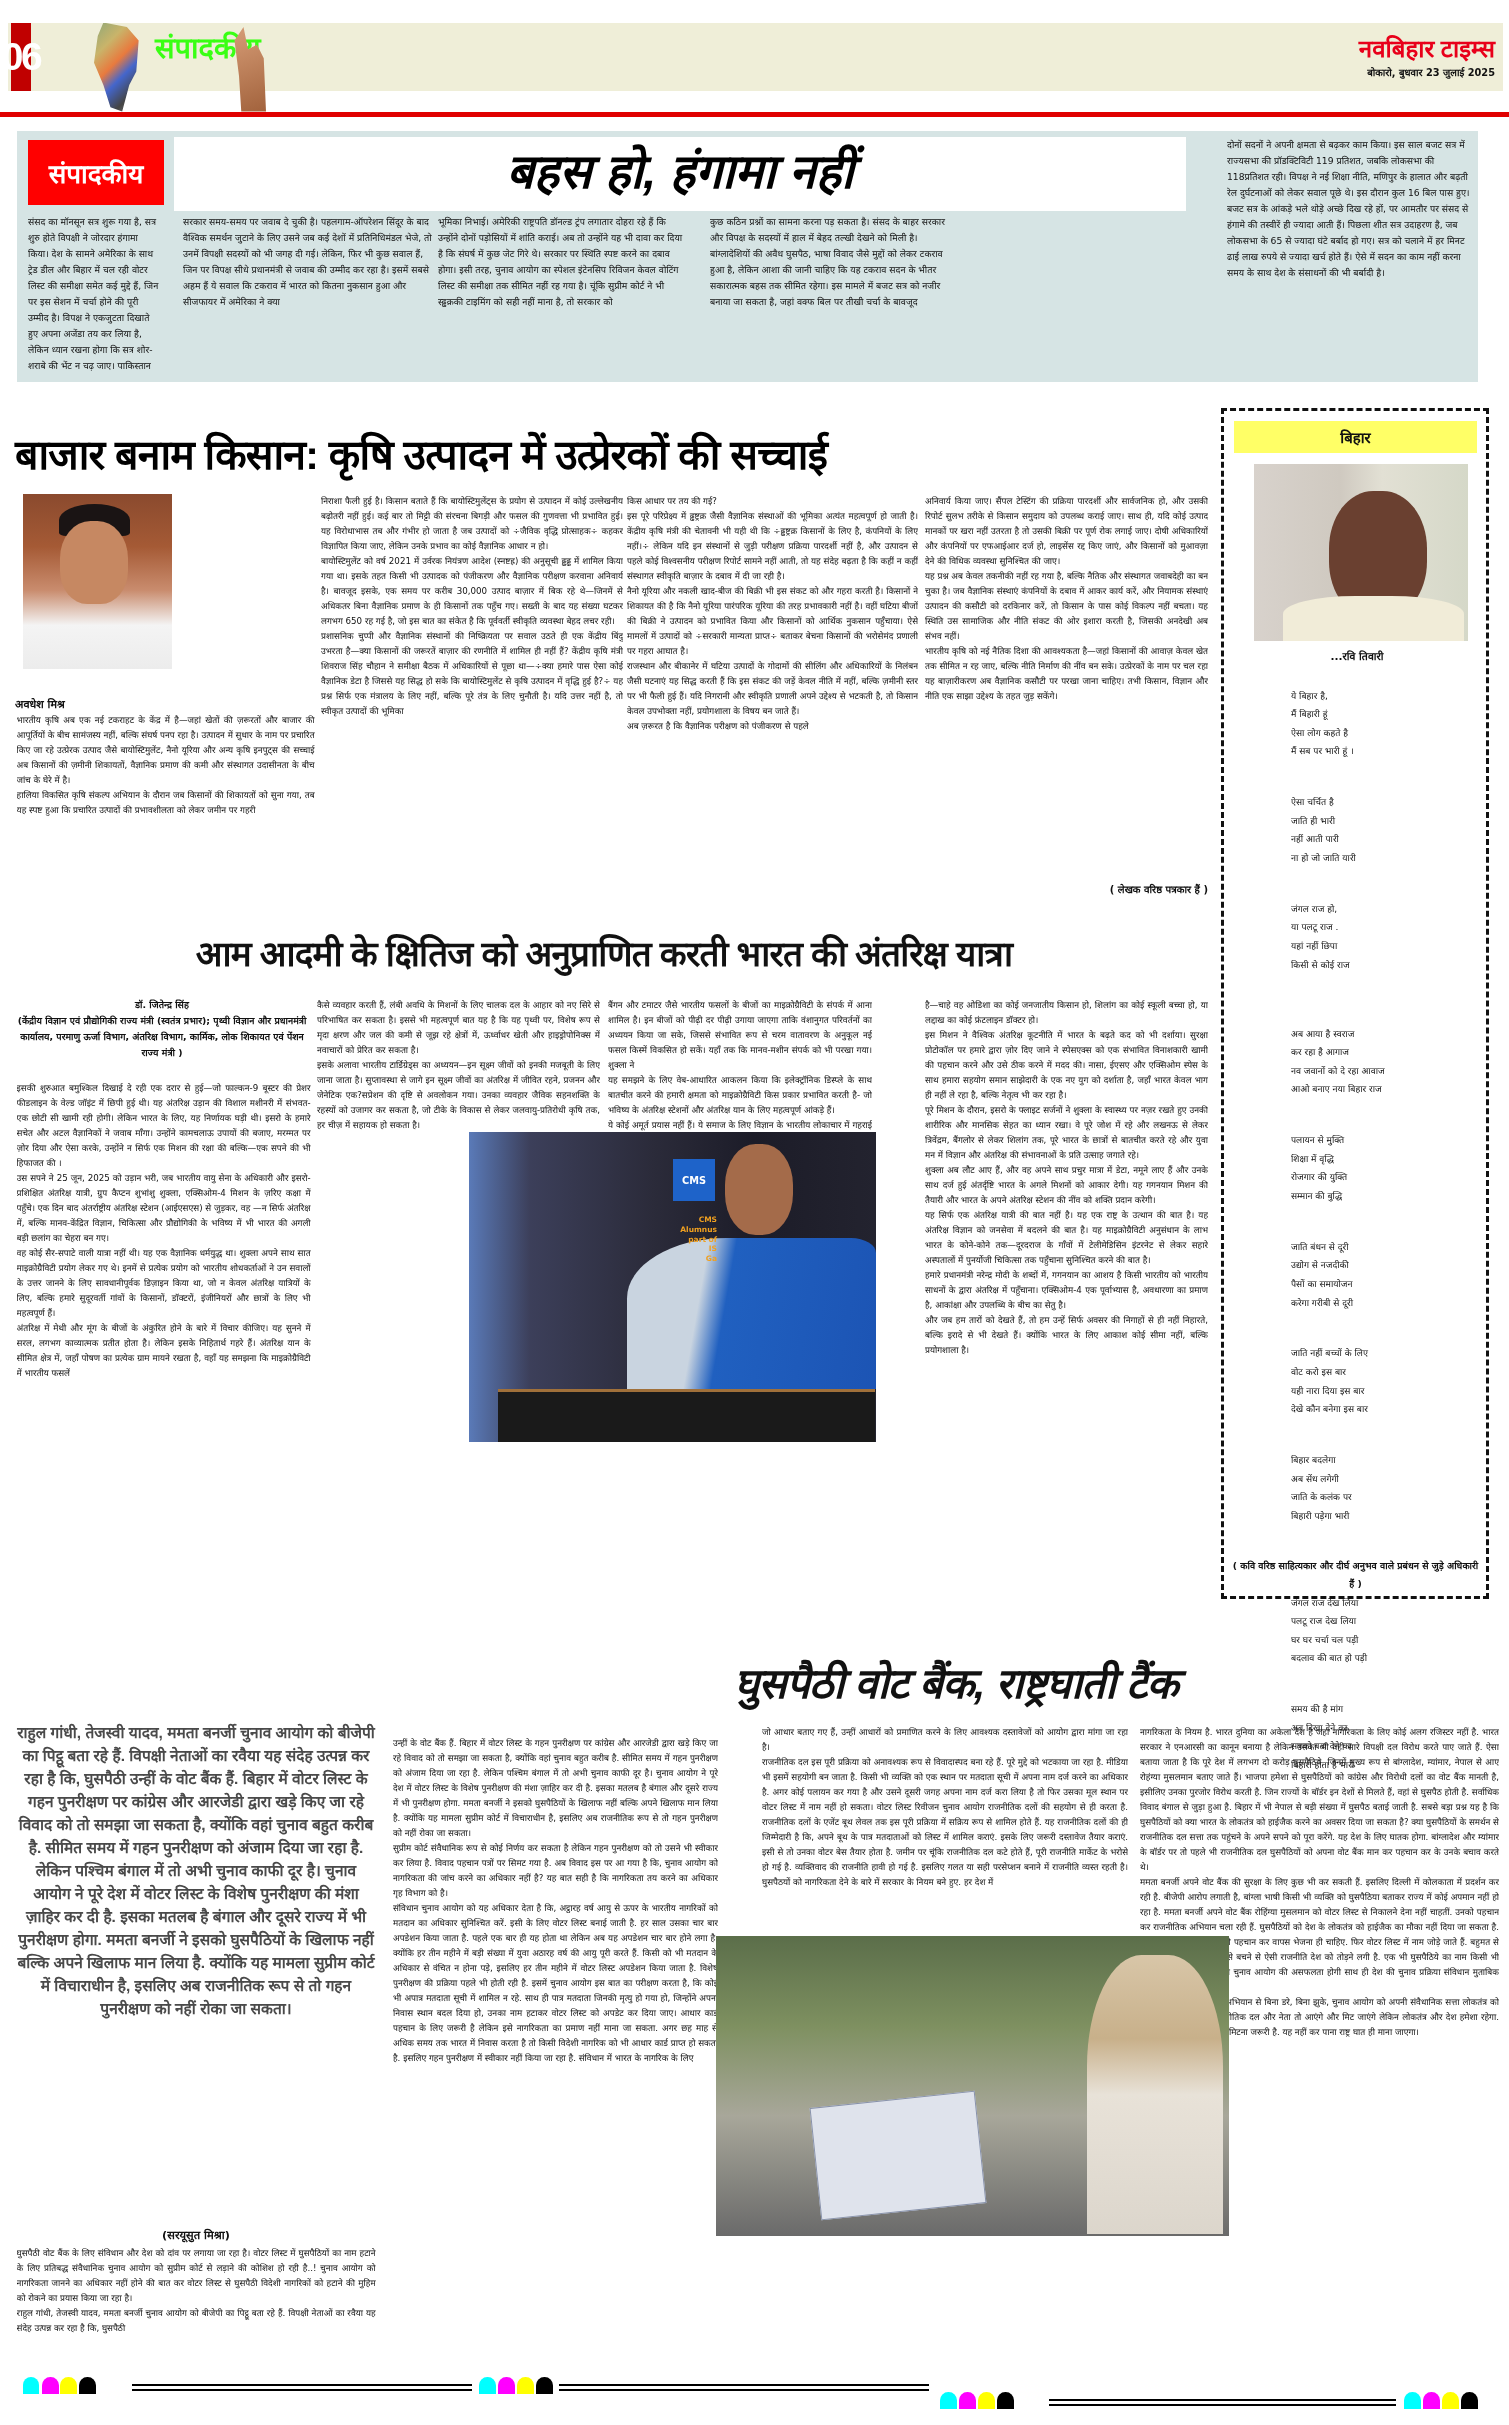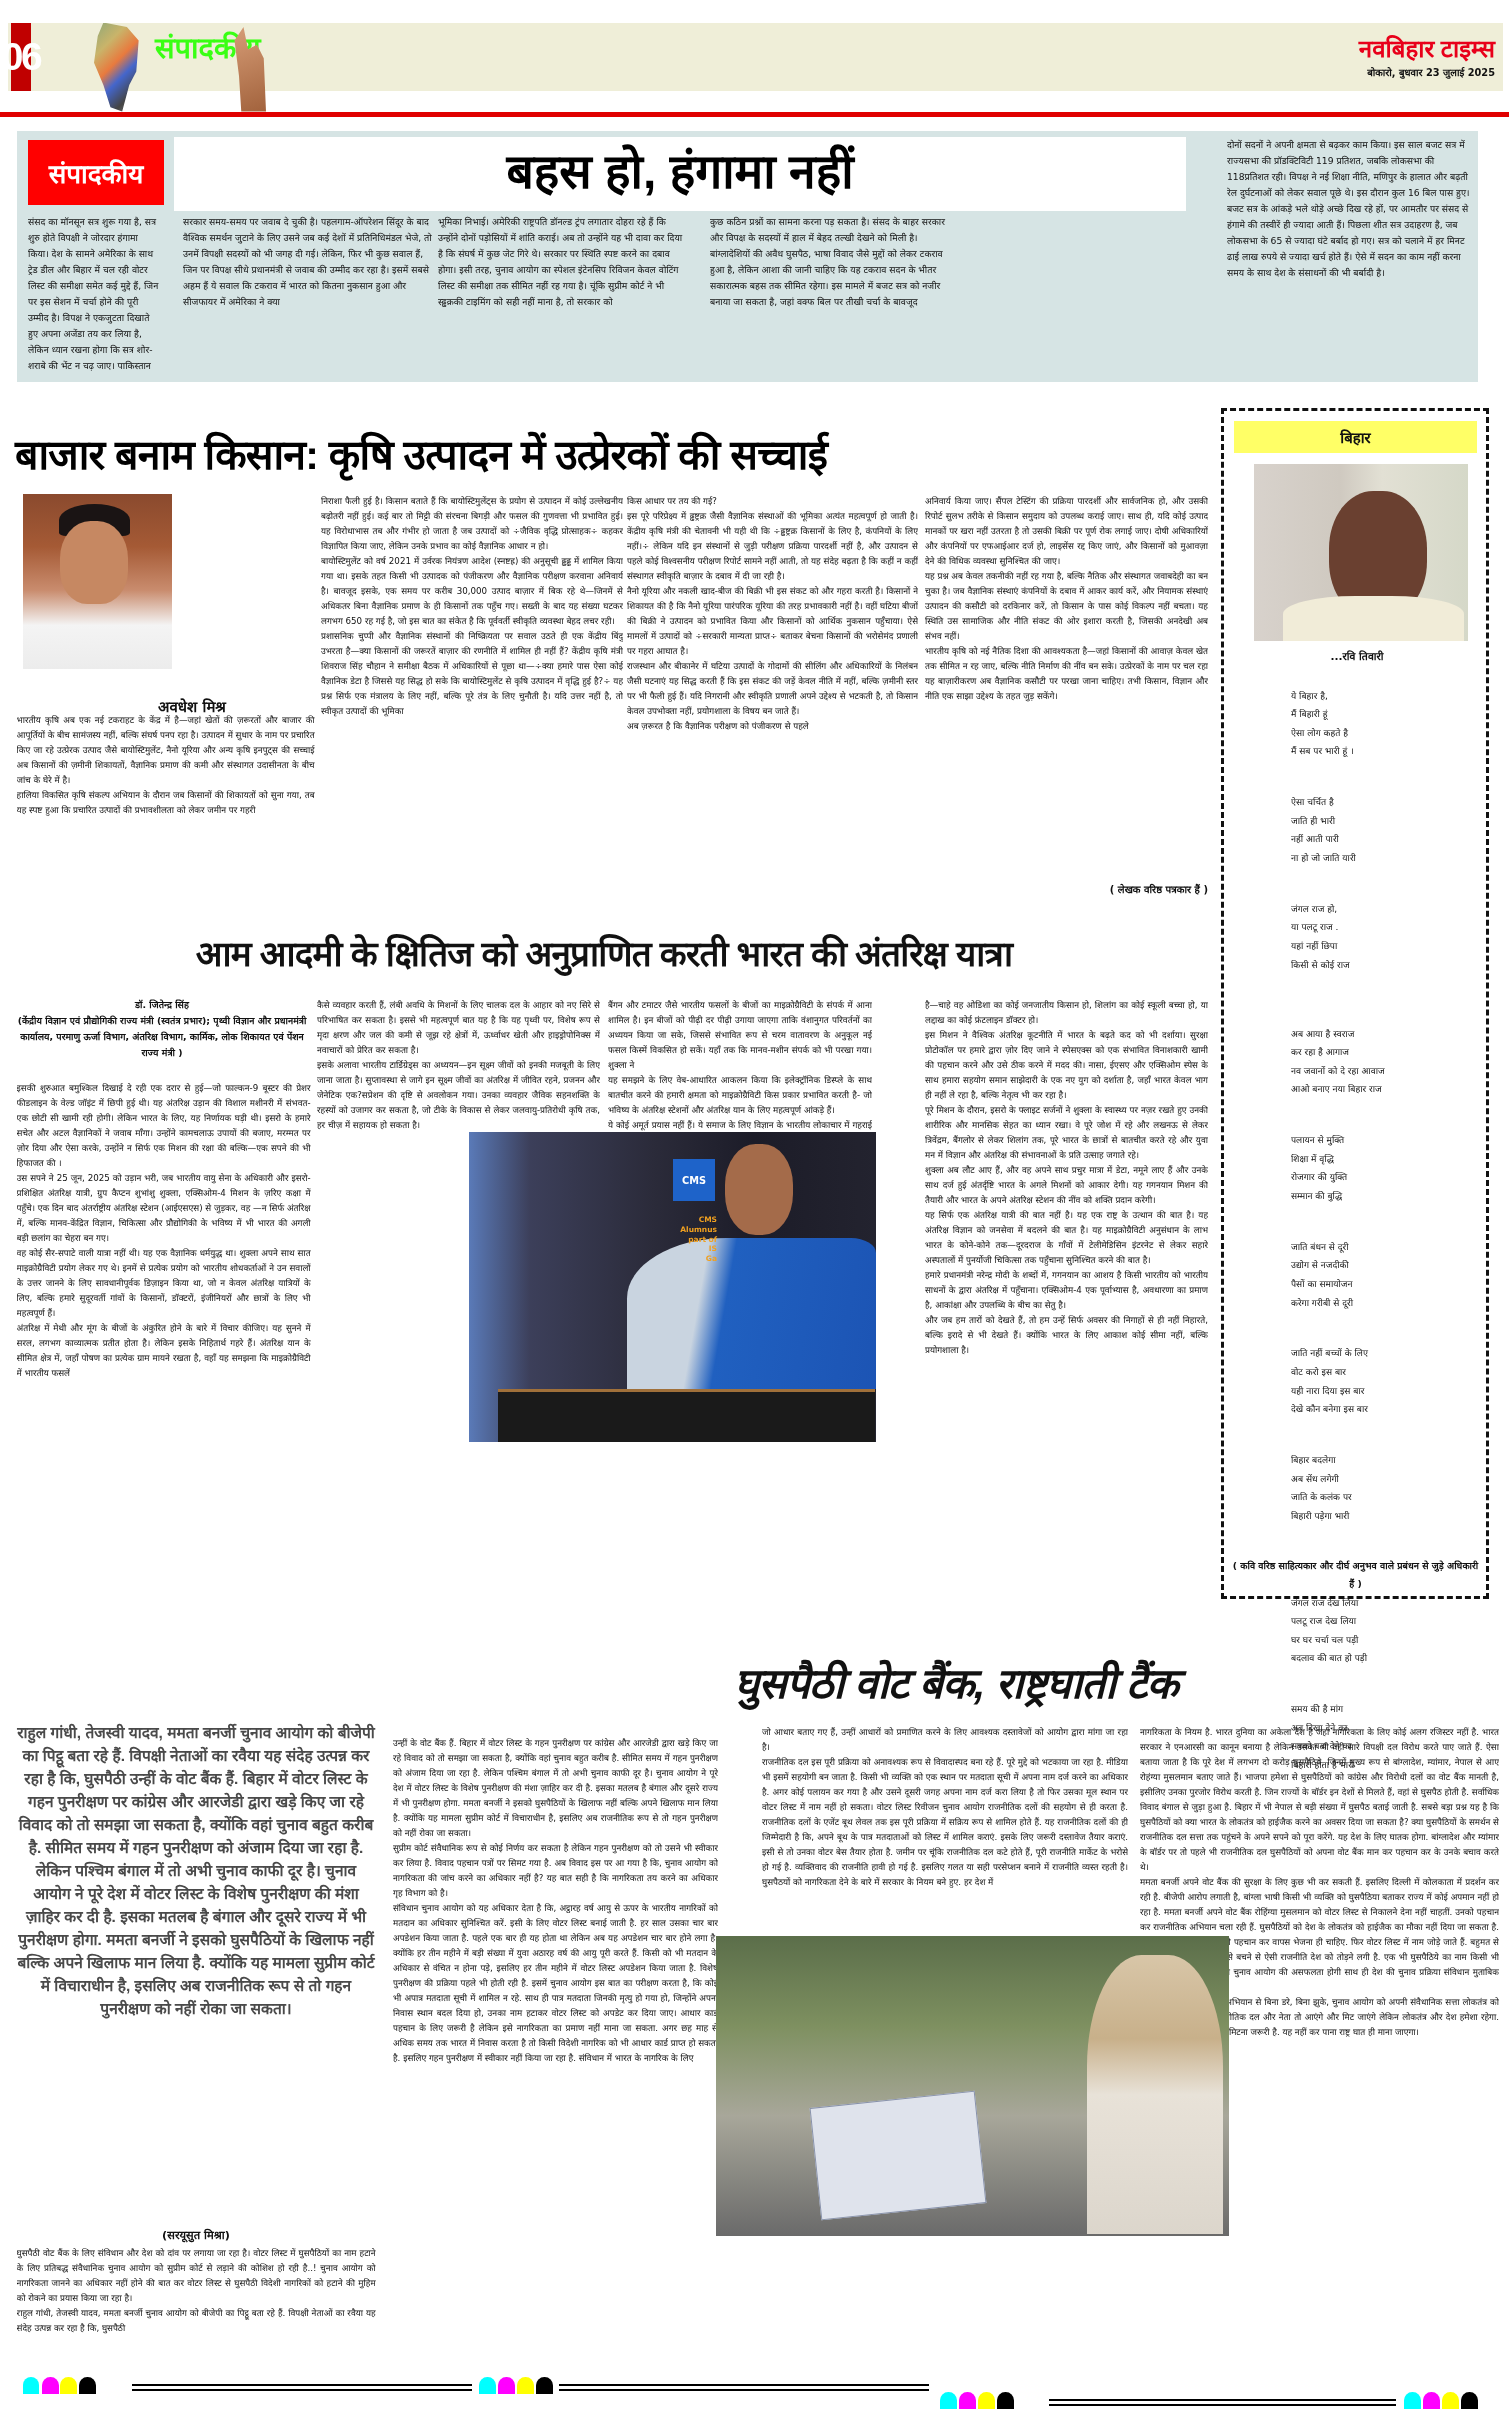--- a/index.html
+++ b/index.html
@@ -14,29 +14,29 @@
   #mast-title { left: 155px; top: 27px; width: 60px; font-family: "Liberation Sans", sans-serif; font-weight: bold; font-size: 29px; color: #39ff14; }
   #mast-figure { left: 230px; top: 22.6px; width: 45px; height: 89px; background: linear-gradient(160deg,#d9a07a,#a0603a); clip-path: polygon(10% 20%,30% 5%,40% 30%,60% 25%,75% 40%,80% 100%,25% 100%,20% 60%); }
   #paper-name { left: 1344px; top: 36px; width: 151px; text-align: right; font-family: "Liberation Sans", sans-serif; font-weight: bold; font-size: 24px; color: #e8001a; line-height: 26px; }
   #paper-date { left: 1329px; top: 66px; width: 166px; text-align: right; font-size: 9.8px; font-weight: bold; color: #111; }
   #mast-rule { left: 0; top: 112px; width: 1510px; height: 4.5px; background: #e00000; }
 
   
   #editorial-box { left: 16.6px; top: 131px; width: 1461px; height: 251px; background: #d6e4e4; }
   #editorial-label { left: 28px; top: 140px; width: 136px; height: 65px; background: #ff0000; color: #fff; display: flex; align-items: center; justify-content: center; font-family: "Liberation Sans", sans-serif; font-weight: bold; font-size: 26px; }
   #editorial-headline-box { left: 174px; top: 137px; width: 1012px; height: 74px; background: #fff; }
-  #editorial-headline { left: 174px; top: 137px; width: 1012px; height: 64px; display: flex; align-items: center; justify-content: center; font-family: "Liberation Sans", sans-serif; font-weight: bold; font-size: 48px; color: #000; }
+  #editorial-headline { left: 174px; top: 137px; width: 1012px; height: 64px; display: flex; align-items: center; justify-content: center; font-family: "Liberation Sans", sans-serif; font-weight: bold; font-style: italic; font-size: 48px; color: #000; }
   .ed-col { font-size: 9.2px; line-height: 16px; text-align: left; }
 
   
   #a1-headline { left: 15px; top: 429px; width: 1178px; font-family: "Liberation Sans", sans-serif; font-weight: bold; font-size: 41px; letter-spacing: -0.8px; color: #000; line-height: 53px; white-space: nowrap; }
   #a1-photo { left: 22.6px; top: 494px; width: 149px; height: 175px; background: linear-gradient(180deg,#8a4a2e 0%,#a55a35 30%,#c98c6e 55%,#f4f4f4 75%,#ececec 100%); }
   #a1-photo-face { left: 60px; top: 521px; width: 68px; height: 83px; border-radius: 45% 45% 40% 40%; background: #c68862; }
   #a1-photo-hair { left: 59px; top: 504px; width: 71px; height: 32px; border-radius: 50% 50% 10% 10%; background: #1a1414; }
-  #a1-author { left: 15px; top: 696px; width: 211px; text-align: right; font-weight: bold; font-size: 15px; }
+  #a1-author { left: 15px; top: 696px; width: 211px; text-align: left; font-weight: bold; font-size: 11px; }
   #a1-footer { left: 974px; top: 882px; width: 234px; text-align: right; font-weight: bold; font-size: 10px; }
 
   
   #poem-box { left: 1221px; top: 408px; width: 268px; height: 1191px; border: 3px dashed #111; }
   #poem-label { left: 1234px; top: 421px; width: 243px; height: 32px; background: #ffff66; display: flex; align-items: center; justify-content: center; font-weight: bold; font-size: 15px; }
   #poem-photo { left: 1254px; top: 464px; width: 214px; height: 177px; background: linear-gradient(90deg,#d8d2cc 0%,#cfc9c0 40%,#e2e0d4 60%,#d5d8c8 100%); }
   #poem-photo-face { left: 1329px; top: 491px; width: 98px; height: 128px; border-radius: 45% 45% 45% 45%; background: #6a4030; }
   #poem-photo-shawl { left: 1283px; top: 596px; width: 181px; height: 45px; background: #f1ecd8; border-radius: 40% 40% 0 0; }
   #poem-author { left: 1223px; top: 649px; width: 268px; text-align: center; font-size: 10.6px; font-weight: bold; }
   #poem-body { left: 1291px; top: 668px; width: 189px; font-size: 9px; line-height: 18.6px; white-space: pre-line; color: #111; }

